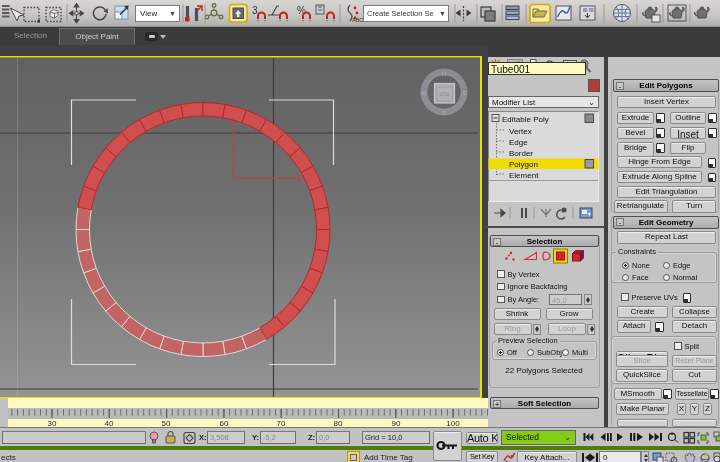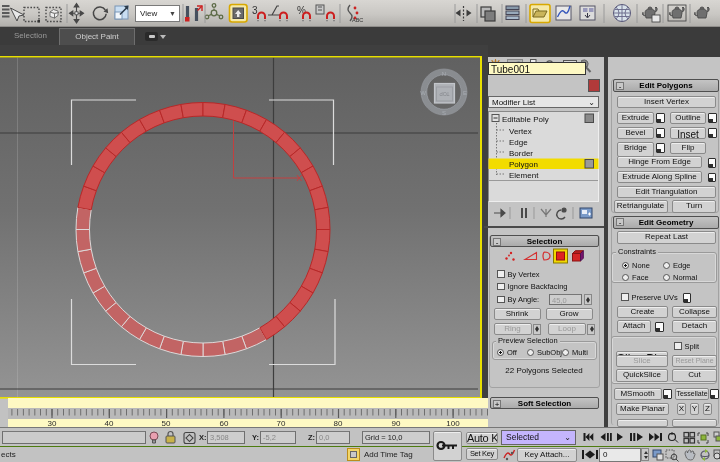--- a/index.html
+++ b/index.html
@@ -6,21 +6,21 @@
 .abs {position:absolute}
 #toolbar {position:absolute;left:0;top:0;width:720px;height:27px;background:linear-gradient(#d8d6d2,#c9c7c3 55%,#b2b0ac);border-bottom:1px solid #8f8d8a}
 #tabbar {position:absolute;left:0;top:27px;width:720px;height:18px;background:#3b3b3b}
 #darkband {position:absolute;left:0;top:45px;width:720px;height:12px;background:#3b3b3b}
 #vpdark {position:absolute;left:0;top:45px;width:488px;height:353px;background:#3f3f3f}
 #cmdpanel {position:absolute;left:488px;top:57px;width:116px;height:370px;background:#c4c4c4}
 #rpdark {position:absolute;left:604px;top:57px;width:4px;height:370px;background:#3f3f3f}
 #rpanel {position:absolute;left:608px;top:57px;width:112px;height:370px;background:#c4c4c4}
 #ruler {position:absolute;left:8px;top:398px;width:482px;height:29px;background:#fef9c3}
 #statusA {position:absolute;left:0;top:427px;width:720px;height:19px;background:#c2c2c2;border-top:1px solid #777}
-#statusB {position:absolute;left:0;top:446px;width:720px;height:16px;background:#c2c2c2;border-top:1px solid #4d7c0f}
+#statusB {position:absolute;left:0;top:446px;width:720px;height:16px;background:#c2c2c2;border-top:4px solid #4d7c0f}
 .b {position:absolute;background:#d2d2d2;border:1px solid #8a8a8a;border-radius:2px;box-shadow:inset 0 1px 0 #eee;color:#111;text-align:center;line-height:1.3;font-size:8px;overflow:hidden;white-space:nowrap}
 .sb {position:absolute;width:8.5px;height:9.5px;background:#fbfbfb;border:1.2px solid #2e2e2e;border-radius:1px}
 .sb:after {content:"";position:absolute;left:0px;bottom:0px;width:4.2px;height:2.6px;background:#2e2e2e}
 .hdr {position:absolute;background:linear-gradient(#c4c4c4,#ababab);border:1px solid #4f4f4f;border-radius:2px;color:#000;text-align:center;font-size:8px;line-height:11px;font-weight:bold}
 .mm {position:absolute;left:2px;top:1.5px;width:8px;height:8px;border:1px solid #777;background:#c8c8c8;font-weight:normal;line-height:7px;font-size:8px}
 .grp {position:absolute;border:1px solid #9a9a9a;border-radius:3px;box-shadow:inset 0 0 0 1px #d8d8d8}
 .glab {position:absolute;font-size:7.5px;color:#111;background:#c4c4c4;padding:0 2px}
 .rad {position:absolute;font-size:7.5px;color:#111;line-height:9px}
 .rb {display:inline-block;width:7px;height:7px;border-radius:50%;background:#eee;border:1px solid #555;margin-right:3px;vertical-align:-1px}
 .rb.on {background:radial-gradient(circle at 50% 50%,#111 0 35%,#eee 40%)}
@@ -144,20 +144,21 @@
 <rect x="652" y="15" width="8" height="7" fill="#e8e8e8"></rect>
 <path d="M672,13 q0,-4 5,-4 q5,0 5,4 l-1,5 h-8 Z M670,12 q-2,3 2,4 M682,12 q3,-1 2,-4 q-1,-2 -2,0 M675,9 q0,-2 2,-2 q2,0 2,2"></path>
 <rect x="668" y="5" width="18" height="16" fill="none"></rect>
 <path d="M697,13 q0,-4 5,-4 q5,0 5,4 l-1,5 h-8 Z M695,12 q-2,3 2,4 M707,12 q3,-1 2,-4 q-1,-2 -2,0 M700,9 q0,-2 2,-2 q2,0 2,2"></path>
 </g>
 <g stroke="#9a9a9a">
 <path d="M67,4 v19 M183,4 v19 M205,4 v19 M340,4 v19 M455,4 v19 M477,4 v19 M502,4 v19 M526,4 v19 M604,4 v19 M637,4 v19 M663,4 v19 M690,4 v19"></path>
 </g>
 </svg>
 <div class="abs" style="left:135px;top:4.5px;width:45px;height:17px;background:#fff;border:1px solid #7a7a7a;font-size:8px;color:#222;line-height:16px;padding-left:4px">View<span style="position:absolute;right:3px;top:0px;font-size:7px;color:#444">▼</span></div>
+<div class="abs" style="left:363px;top:4.5px;width:86px;height:17px;background:#fff;border:1px solid #7a7a7a;font-size:7.5px;color:#333;line-height:16px;padding-left:3px;white-space:nowrap;overflow:hidden">Create Selection Se<span style="position:absolute;right:2px;top:0px;font-size:7px;color:#444">▼</span></div>
 </div>
 <div id="tabbar">
 <div class="abs" style="left:14px;top:3px;font-size:8px;color:#9a9a9a;line-height:12px">Selection</div>
 <div class="abs" style="left:59px;top:1px;width:76px;height:17px;background:#4d4d4d;border:1px solid #6e6e6e;border-bottom:none;color:#cfcfcf;font-size:8px;text-align:center;line-height:15px">Object Paint</div>
 <div class="abs" style="left:145px;top:5px;width:13px;height:9px;background:#2a2a2a;border-radius:2px"></div>
 <div class="abs" style="left:148.5px;top:8px;width:6px;height:3px;background:#c8c8c8;border-radius:1px"></div>
 <div class="abs" style="left:160px;top:8px;width:0;height:0;border-left:3px solid transparent;border-right:3px solid transparent;border-top:4px solid #bbb"></div>
 </div>
 <div id="darkband"></div>
 <div id="vpdark"></div>
@@ -529,21 +530,21 @@
 <div class="tbtxt" style="left:252px;top:5px;font-weight:bold;font-size:7.5px">Y:</div>
 <div class="fld" style="left:260px;top:2.5px;width:36px;height:13px;color:#888;line-height:10px">-5,2</div>
 <div class="tbtxt" style="left:308px;top:5px;font-weight:bold;font-size:7.5px">Z:</div>
 <div class="fld" style="left:316px;top:2.5px;width:34px;height:13px;color:#888;line-height:10px">0,0</div>
 <div class="fld" style="left:362px;top:2.5px;width:68px;height:13px;color:#222;line-height:10px">Grid = 10,0</div>
 <div class="b" style="left:433px;top:2.5px;width:29px;height:30px;z-index:5"><svg width="27" height="27">
           <path d="M8,13.5 h15 m-4,0 v3.5 m-4.5,-3.5 v3.5" stroke="#1a1a1a" stroke-width="2" fill="none"></path>
           <circle cx="7" cy="13.5" r="3.5" fill="none" stroke="#1a1a1a" stroke-width="2.2"></circle>
         </svg></div>
 <div class="b" style="left:466px;top:4px;width:32px;height:12px;line-height:10px;font-size:11px;letter-spacing:-0.3px">Auto Key</div>
-<div class="abs" style="left:501px;top:1.5px;width:75px;height:15px;background:#c4b5fd;border:1px solid #666;font-size:8.5px;color:#111;line-height:13px;padding-left:4px">Selected<span style="position:absolute;right:4px;top:0px;font-size:8px;color:#222">⌄</span></div>
+<div class="abs" style="left:501px;top:1.5px;width:75px;height:15px;background:#84cc16;border:1px solid #666;font-size:8.5px;color:#111;line-height:13px;padding-left:4px">Selected<span style="position:absolute;right:4px;top:0px;font-size:8px;color:#222">⌄</span></div>
 <svg class="abs" style="left:580px;top:2px" width="140" height="15">
 <g fill="#1c1c1c">
 <path d="M3.5,3 h2 v8 h-2 Z M9.4,3 l-3.9,4 l3.9,4 Z M13.3,3 l-3.9,4 l3.9,4 Z"></path>
 <path d="M25.5,3 l-5,4 l5,4 Z M27,3 h1.8 v8 h-1.8 Z M30,3 h1.8 v8 h-1.8 Z"></path>
 <path d="M37,3 v8 l6,-4 Z"></path>
 <path d="M50,3 h2 v8 h-2 Z M53.3,3 h2 v8 h-2 Z M57,3 l6,4 l-6,4 Z"></path>
 <path d="M69,3 l5,4 l-5,4 Z M74.5,3 l5,4 l-5,4 Z M80,3 h2 v8 h-2 Z"></path>
 </g>
 <g fill="none" stroke="#222" stroke-width="1.2">
 <circle cx="92" cy="7" r="3.5"></circle>

